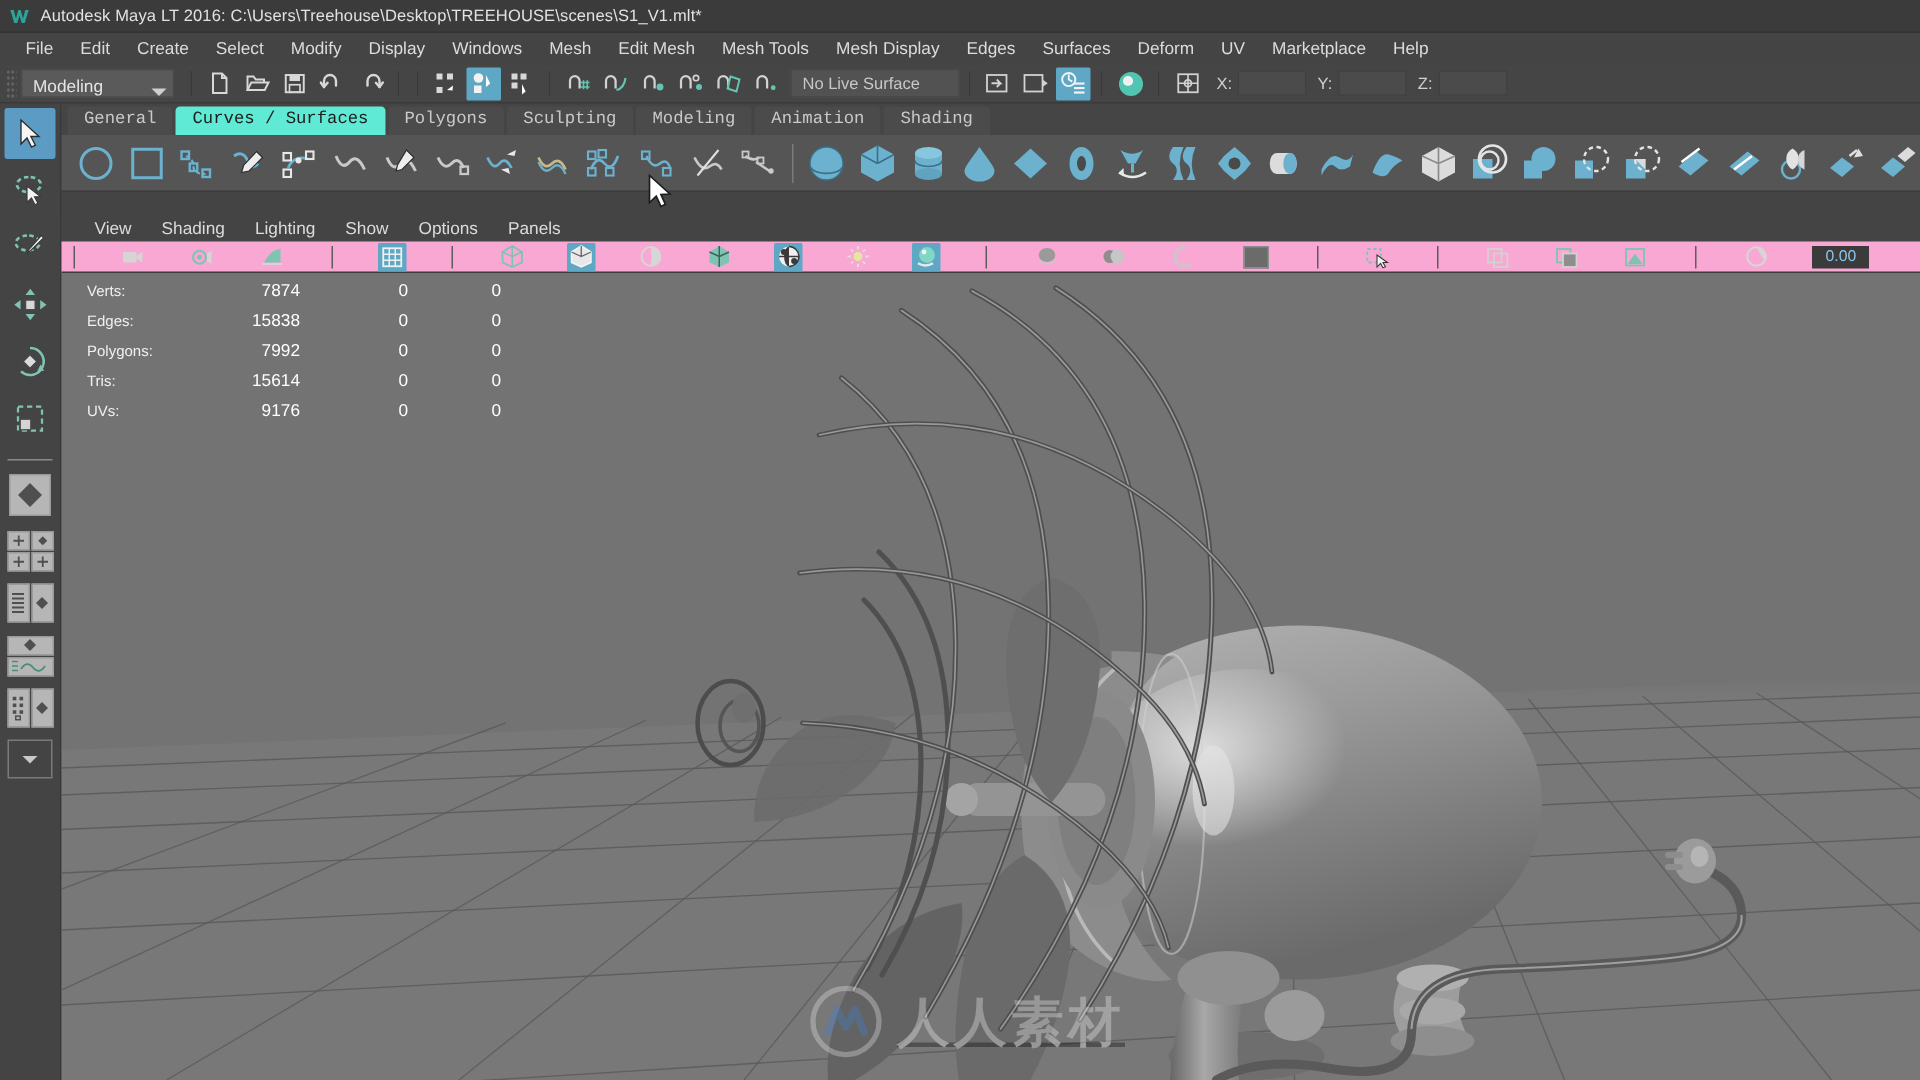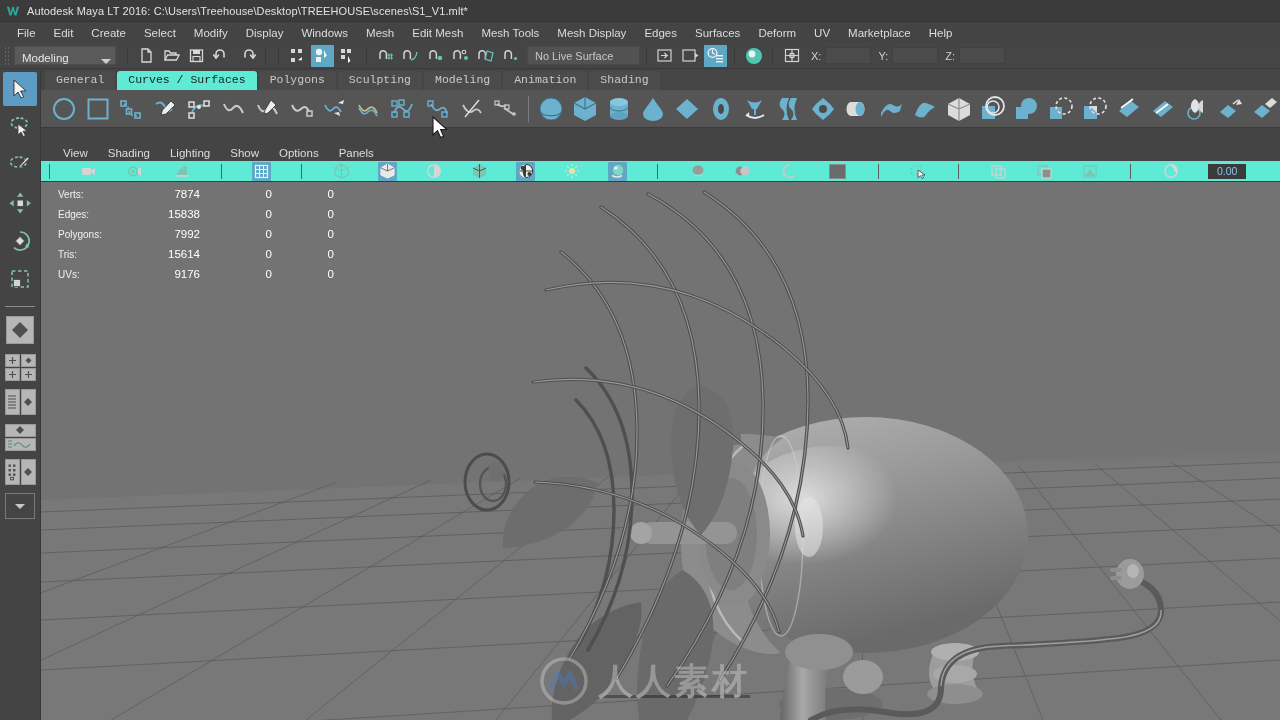--- a/index.html
+++ b/index.html
@@ -113,21 +113,21 @@
   .qbox { border: 1px solid #9a9a9a; background: #b6b6b6; display:flex; align-items:center; justify-content:center; }
 
   
   .vp-menu {
     position: absolute; left: 41px; top: 144px; right: 0; height: 17px;
     background: #444444; display: flex; align-items: center; padding-left: 12px;
   }
   .vp-menu .menu-item { font-size: 11.5px; padding: 1px 10px; }
   .vp-tools {
     position: absolute; left: 41px; top: 161px; right: 0; height: 21px;
-    background: #5eead4; display: flex; align-items: center; padding-left: 4px;
+    background: #f9a8d4; display: flex; align-items: center; padding-left: 4px;
     border-bottom: 1px solid #3b3b3b;
     gap: 25px;
   }
   .vt { width: 19px; height: 19px; display:flex;align-items:center;justify-content:center; flex:0 0 auto; margin: 0 1px;}
   .vt.on { background: #5ea8c6; border-radius: 1px; }
   .vt-sep { width:1px;height:15px;background:#5d5d5d;margin:0 4px;flex:0 0 auto; }
   .num-fld {
     height: 15px; background: #3b3b3b; color: #c7a4d8; font-size: 10.5px;
     display:flex;align-items:center;justify-content:center; padding:0 9px; margin-left:2px;
   }

